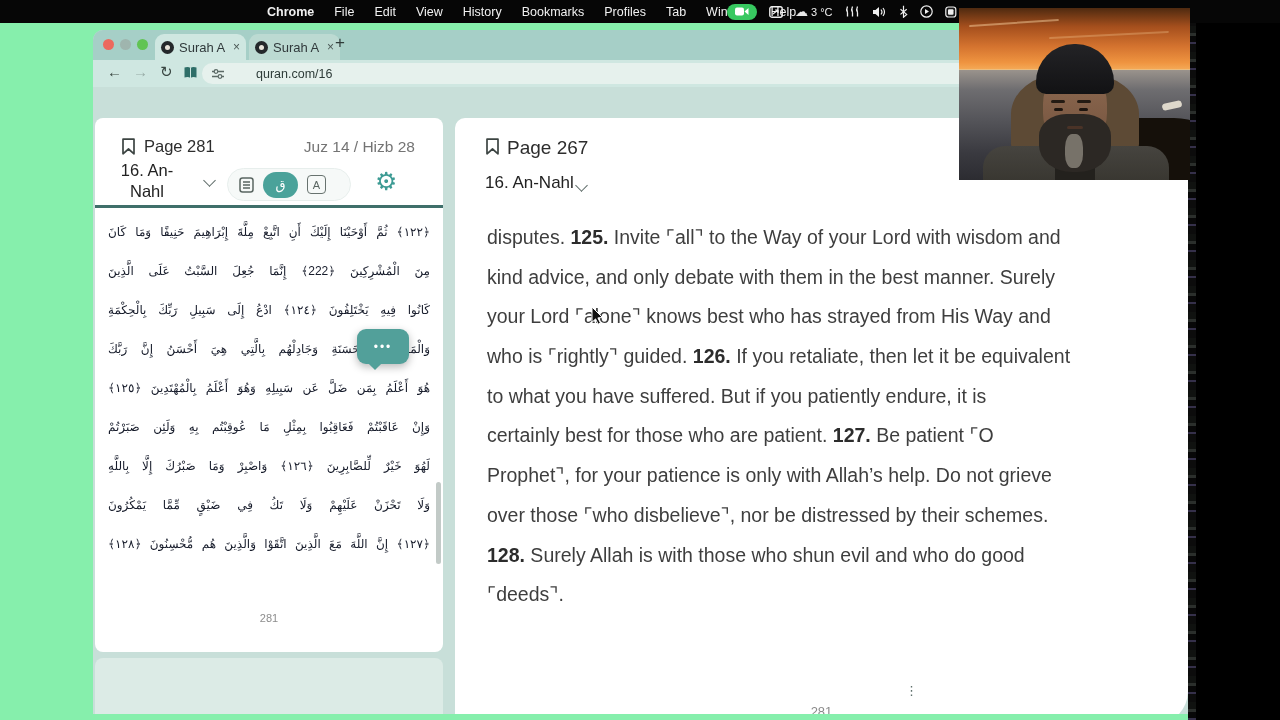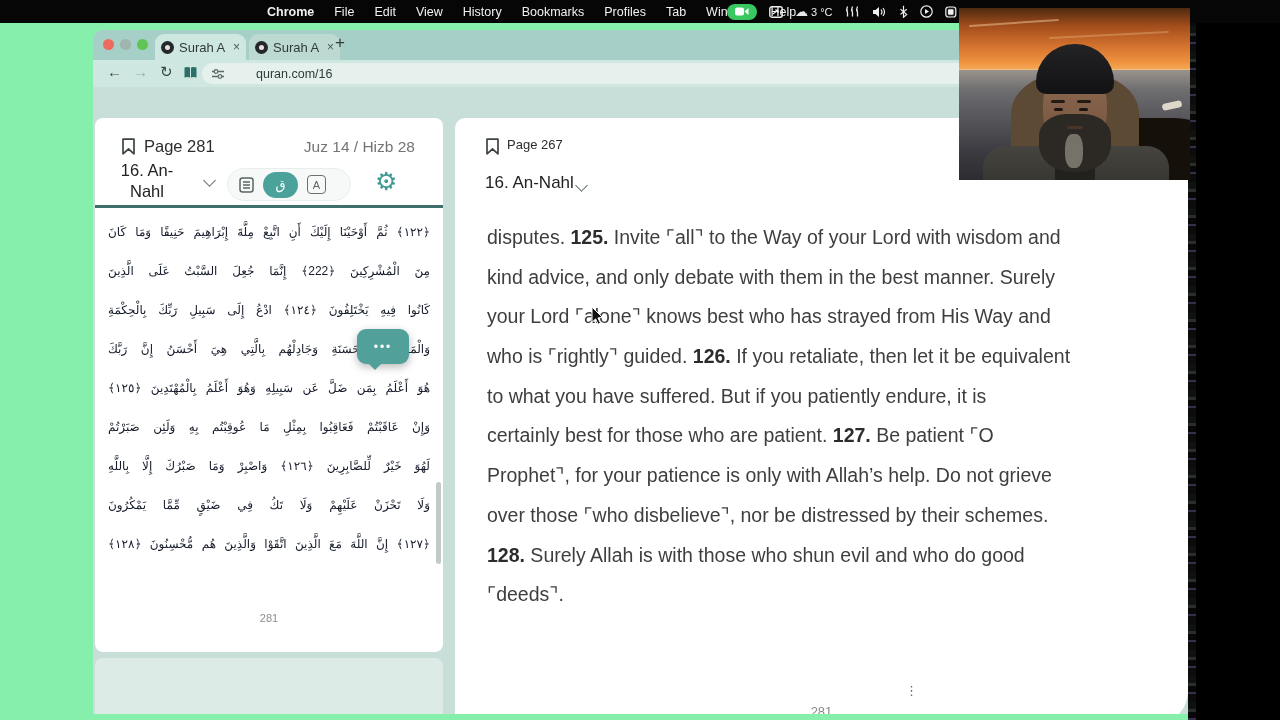--- a/index.html
+++ b/index.html
@@ -67,21 +67,21 @@
   #tooltip{position:absolute;left:262px;top:211px;width:52px;height:35px;background:#52a09a;border-radius:9px;
            box-shadow:0 3px 8px rgba(0,0,0,.28);display:flex;align-items:center;justify-content:center;z-index:8;}
   #tooltip:after{content:"";position:absolute;left:13px;bottom:-4px;width:10px;height:10px;background:#52a09a;transform:rotate(45deg);}
   #tooltip span{color:#fff;font-size:12px;letter-spacing:2px;}
 
   
   #leftcard2{position:absolute;left:2px;top:571px;width:348px;height:69px;background:#dcebe6;border-radius:8px;}
 
   
   #rightcard{position:absolute;left:362px;top:31px;width:733px;height:607px;background:#fff;border-radius:10px 10px 34px 10px;}
-  #rc-page{position:absolute;left:52px;top:19px;font-size:13px;color:#2d2d2d;text-align:right;}
+  #rc-page{position:absolute;left:52px;top:19px;font-size:19px;color:#2d2d2d;text-align:right;}
   #rc-surah{position:absolute;left:30px;top:55px;font-size:17px;color:#222;}
   #rc-chev{position:absolute;left:122px;top:63px;}
   #english-block{position:absolute;left:32px;top:100px;width:676px;}
   .en-line{height:39.7px;line-height:39.7px;font-size:19.5px;color:#3e3e3e;white-space:nowrap;}
   .en-line .vnum{font-weight:700;color:#2c2c2c;}
   #rc-num{position:absolute;left:0;top:586px;width:100%;text-align:center;font-size:13px;color:#8a8a8a;}
   #rc-dots{position:absolute;left:812px;top:596px;font-size:13px;color:#5f706c;font-family:"DejaVu Sans",sans-serif;}
 
   
   #artifact{position:absolute;left:1188px;top:0;width:8px;height:720px;z-index:4;

